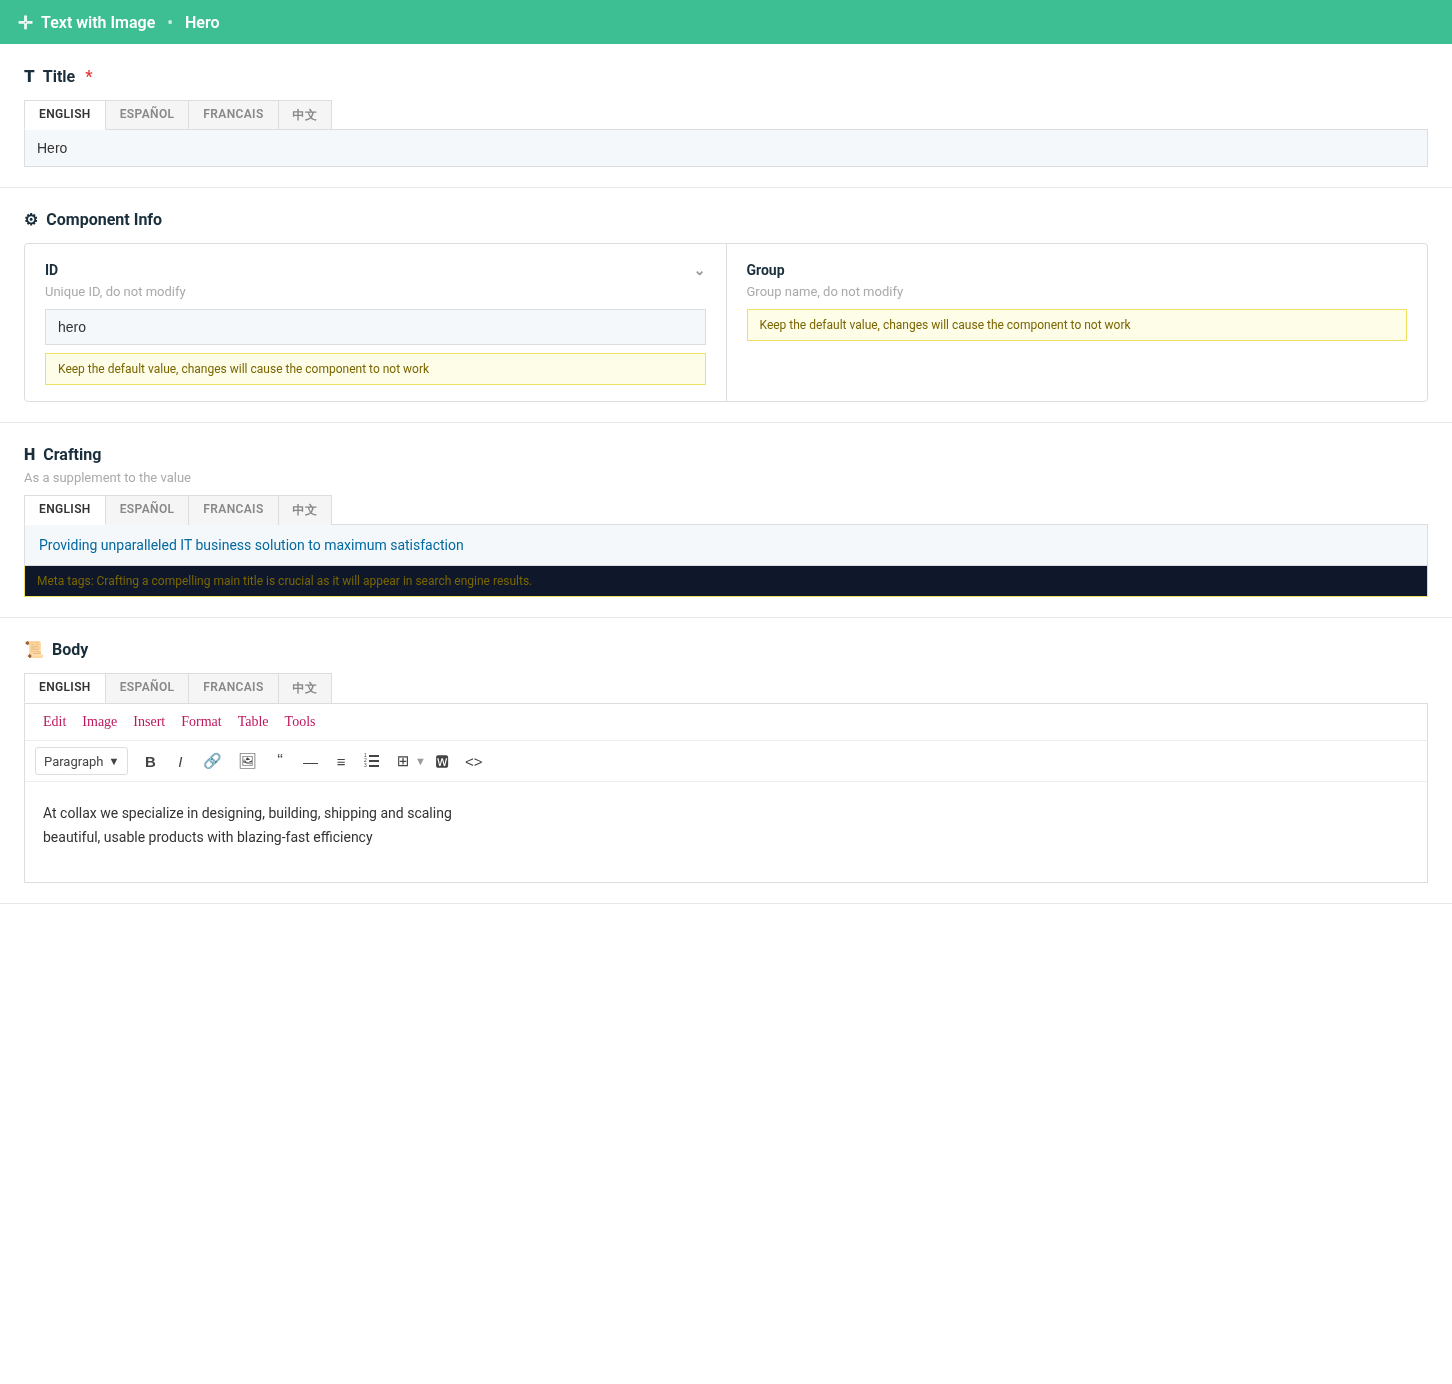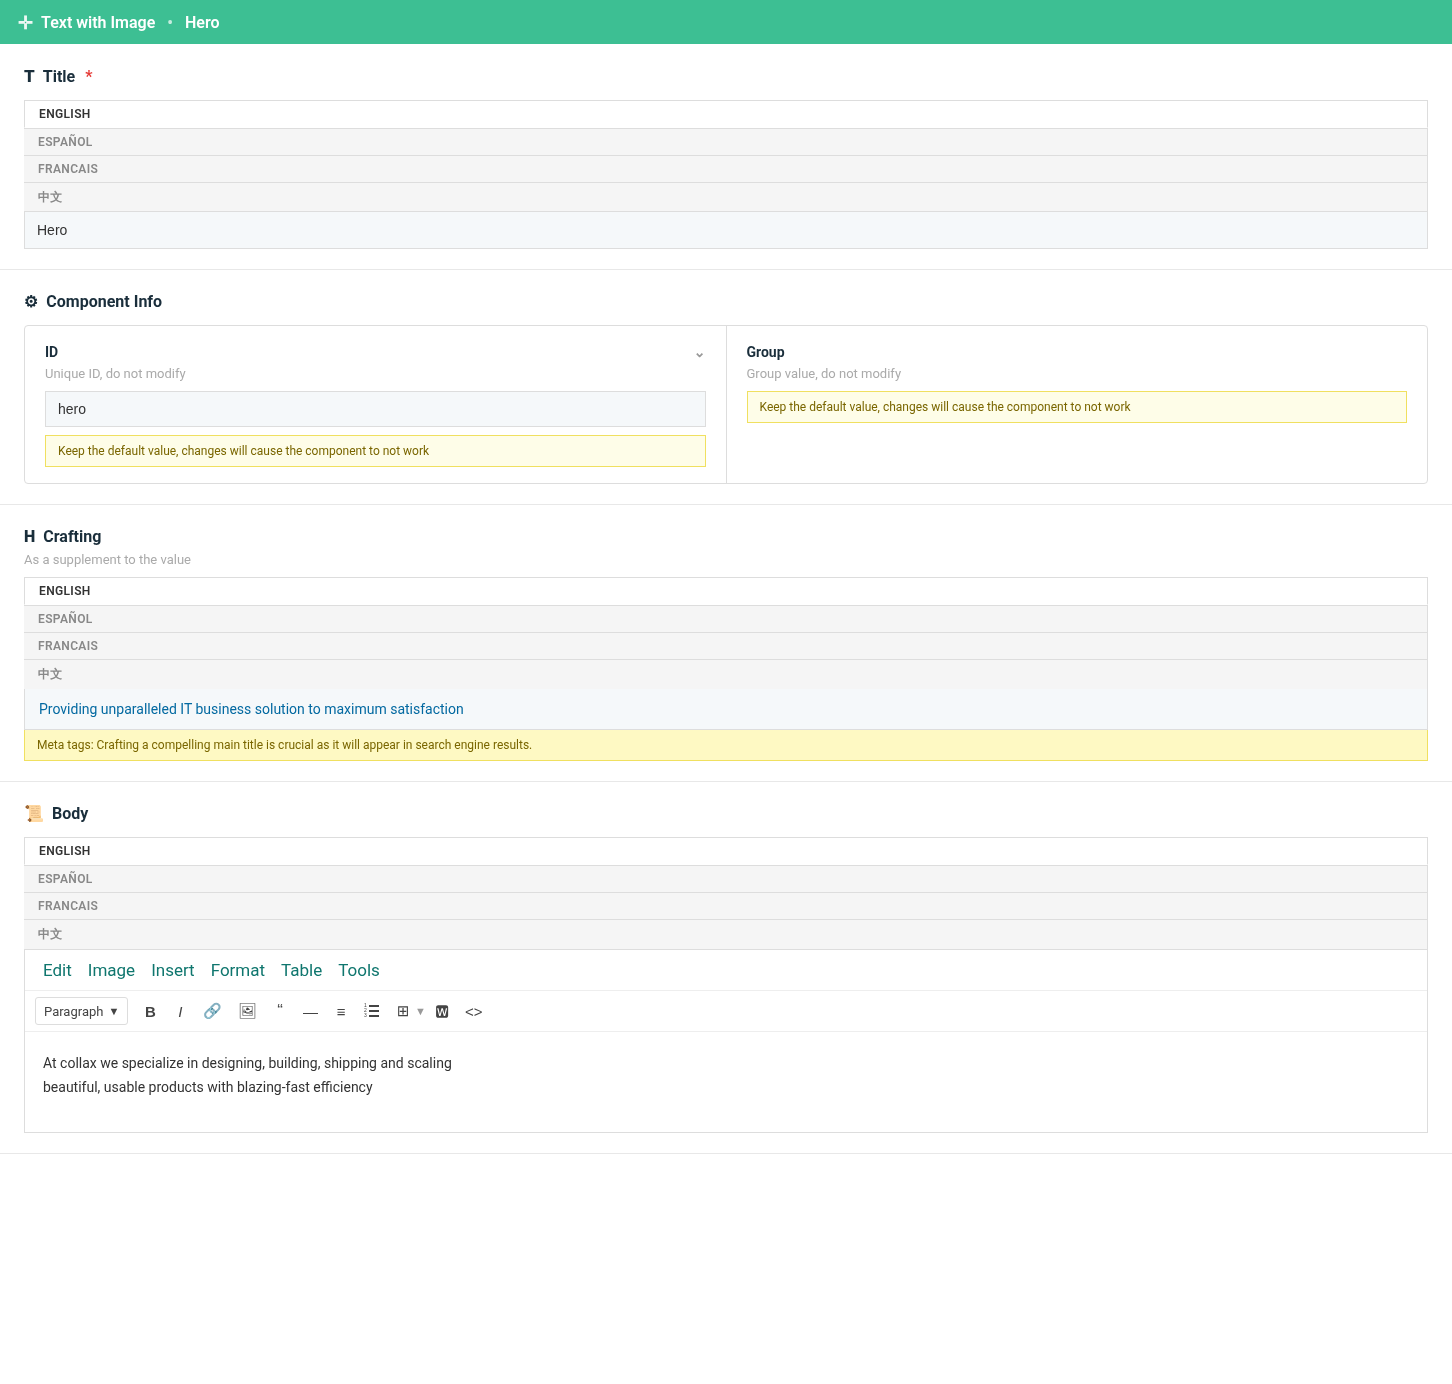--- a/index.html
+++ b/index.html
@@ -57,21 +57,20 @@
       color: #e53935;
       margin-left: 2px;
     }
 
     
     .lang-tabs {
       display: flex;
       gap: 0;
       margin-bottom: 0;
       border-bottom: none;
-      flex-direction: column;
     }
     .lang-tab {
       padding: 6px 14px;
       font-size: 12px;
       font-weight: 600;
       color: #888;
       cursor: pointer;
       border: 1px solid #ddd;
       border-bottom: none;
       background: #f5f5f5;
@@ -165,23 +164,24 @@
     }
     .editor-menubar {
       display: flex;
       gap: 0;
       padding: 6px 10px;
       border-bottom: 1px solid #eee;
       align-items: center;
     }
     .menu-item {
       padding: 4px 8px;
-      font-size: 17px;
-      color: #0f766e;
+      font-size: 14px;
+      color: #be185d;
       cursor: pointer;
+      font-family: Liberation Serif, serif;
     }
     .editor-toolbar {
       display: flex;
       align-items: center;
       gap: 2px;
       padding: 6px 10px;
       border-bottom: 1px solid #eee;
       flex-wrap: wrap;
     }
     .toolbar-btn {
@@ -216,21 +216,21 @@
       padding: 20px 18px;
       min-height: 100px;
       font-size: 14px;
       color: #333;
       line-height: 1.7;
       background: #fff;
     }
 
     
     .meta-warning {
-      background: #fef9c3;
+      background: #0f172a;
       padding: 8px 12px;
       font-size: 12px;
       color: #7a6600;
       margin-top: 0;
       border: 1px solid #f0e060;
       border-top: none;
     }
 
     
     .headline-input-area {
@@ -286,21 +286,21 @@
       </div>
       <div class="info-col-desc">Unique ID, do not modify</div>
       <input type="text" value="hero" style="">
       <div class="warning-box">Keep the default value, changes will cause the component to not work</div>
     </div>
 
     <div class="info-col">
       <div class="info-col-label">
         <span>Group</span>
       </div>
-      <div class="info-col-desc">Group value, do not modify</div>
+      <div class="info-col-desc">Group name, do not modify</div>
       <div class="warning-box">Keep the default value, changes will cause the component to not work</div>
     </div>
   </div>
 </div>
 
 <div class="section">
   <div class="section-title">
     <span class="icon" style="font-weight:900;font-size:16px;">H</span>
     <span>Crafting</span>
   </div>

